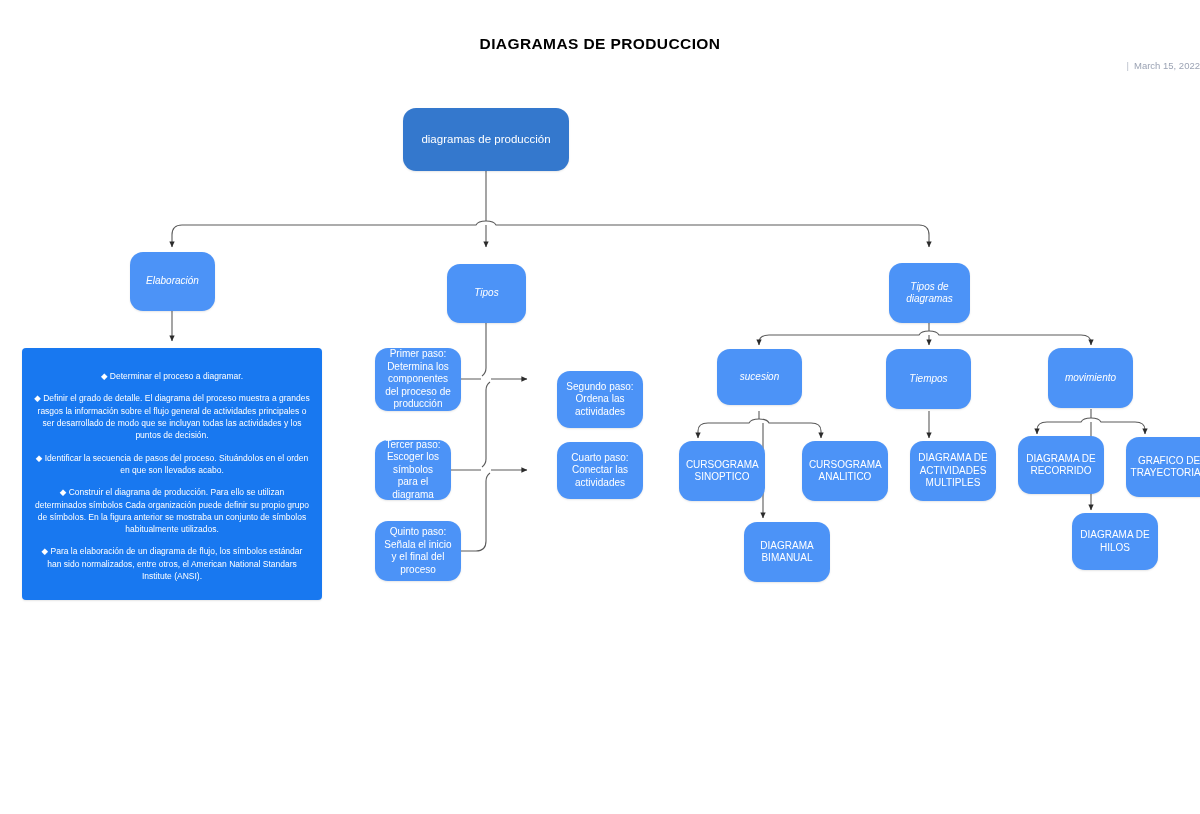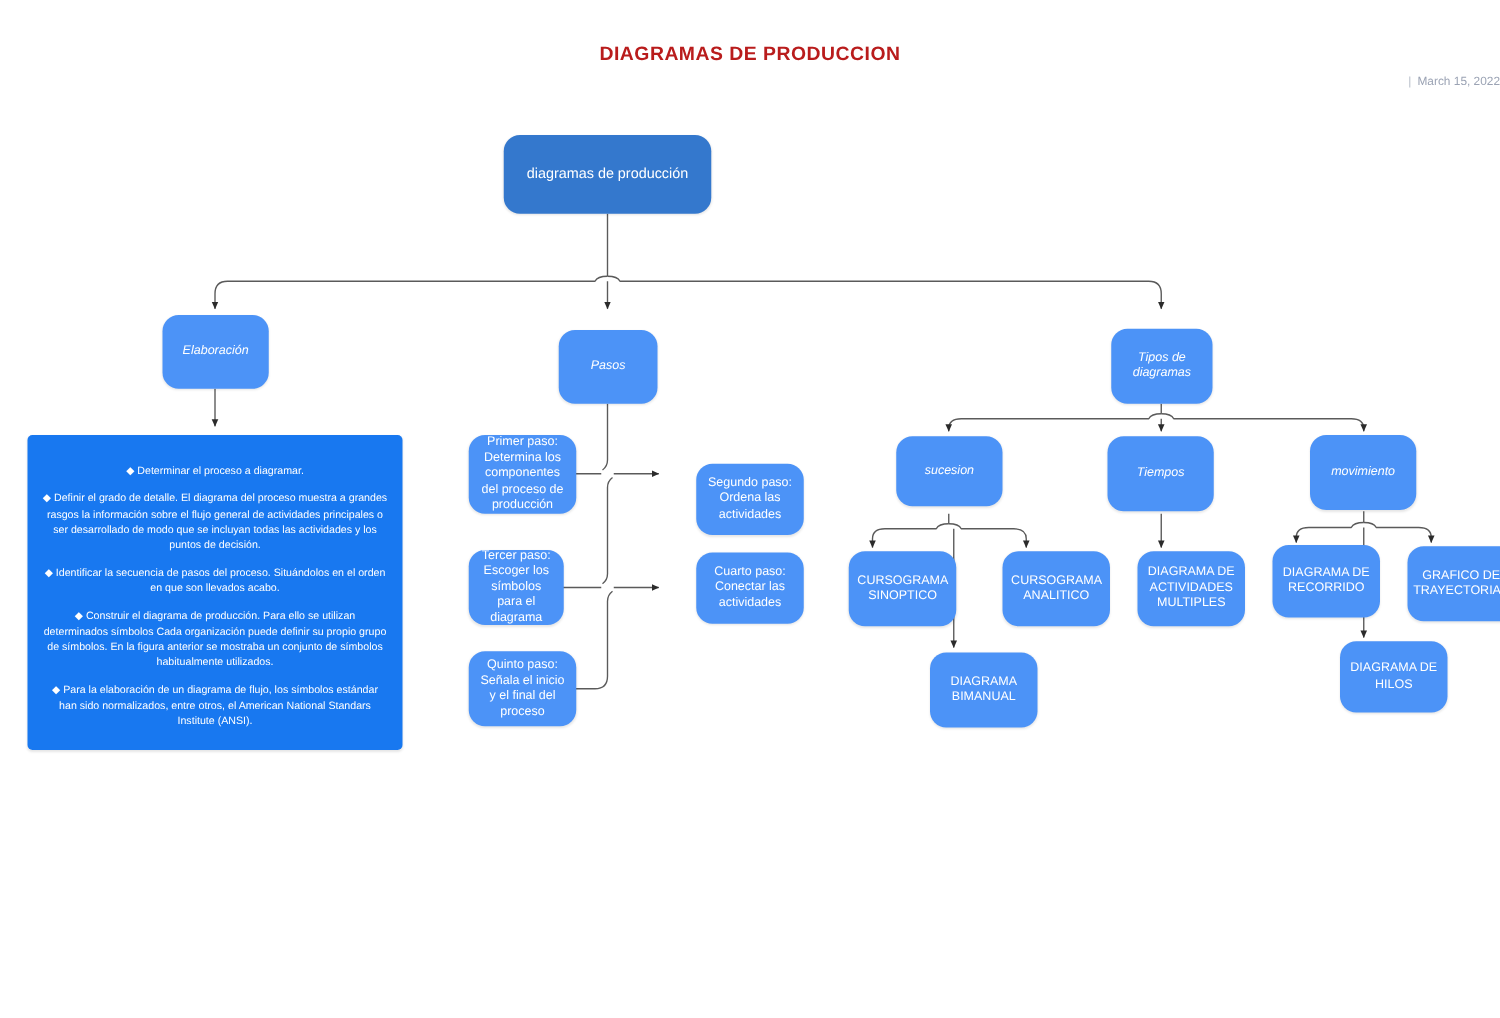--- a/index.html
+++ b/index.html
@@ -30,21 +30,21 @@
 
   .doc-title {
     position: absolute;
     left: 0;
     top: 35px;
     width: 1200px;
     text-align: center;
     font-size: 15.5px;
     font-weight: bold;
     letter-spacing: 0.4px;
-    color: #b91c1c;
+    color: #000000;
   }
   .doc-subtitle {
     position: absolute;
     left: 0;
     top: 60px;
     width: 1200px;
     text-align: right;
     font-size: 9.5px;
     color: #9ba3b4;
   }
@@ -160,21 +160,21 @@
 
   <div class="node root" style="left:403px; top:108px; width:166px; height:63px;">
     <span>diagramas de producción</span>
   </div>
 
   <div class="node branch" style="left:130px; top:252px; width:85px; height:59px;">
     <span>Elaboración</span>
   </div>
 
   <div class="node branch" style="left:447px; top:264px; width:79px; height:59px;">
-    <span>Pasos</span>
+    <span>Tipos</span>
   </div>
 
   <div class="node branch" style="left:889px; top:263px; width:81px; height:60px;">
     <span>Tipos de diagramas</span>
   </div>
 
   <div class="note" style="left:22px; top:348px; width:300px; height:252px;">
     <p><span>◆</span> <span>Determinar el proceso a diagramar.</span></p>
     <p><span>◆</span> <span>Definir el grado de detalle. El diagrama del proceso muestra a grandes rasgos la información sobre el flujo general de actividades principales o ser desarrollado de modo que se incluyan todas las actividades y los puntos de decisión.</span></p>
     <p><span>◆</span> <span>Identificar la secuencia de pasos del proceso. Situándolos en el orden en que son llevados acabo.</span></p>

